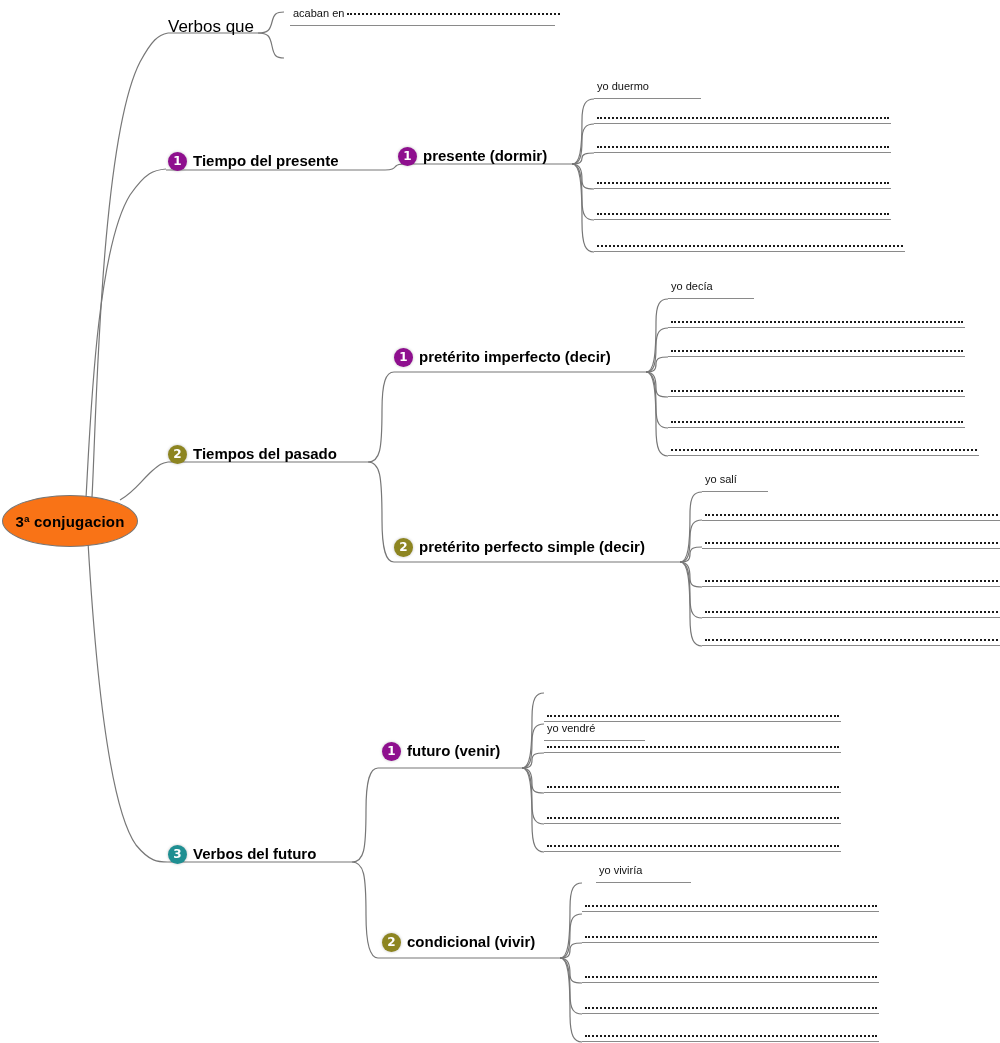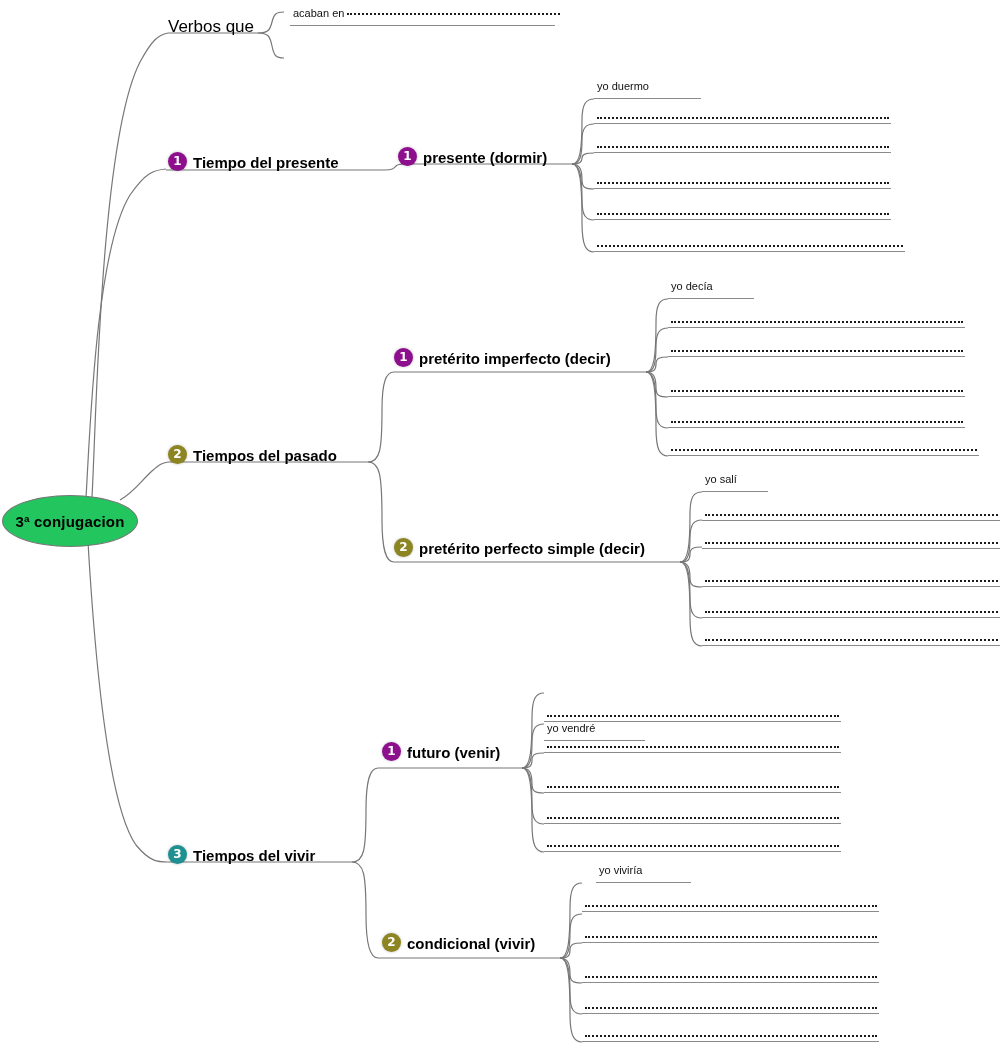--- a/index.html
+++ b/index.html
@@ -9,28 +9,28 @@
     color:#000;
   }
   #canvas{position:absolute;left:0;top:0;width:1000px;height:1043px;}
   #links{position:absolute;left:0;top:0;width:1000px;height:1043px;pointer-events:none;}
   .node{position:absolute;white-space:nowrap;}
 
   
   .root{
     left:2px;top:495px;width:134px;height:50px;
     border:1px solid #777;border-radius:50%/50%;
-    background:#22c55e;
+    background:#f97316;
     display:flex;align-items:center;justify-content:center;
     font-weight:bold;font-size:15px;letter-spacing:.2px;
   }
 
   
   .branch{
-    display:flex;align-items:flex-end;gap:6px;
+    display:flex;align-items:flex-start;gap:6px;
     font-weight:bold;font-size:15px;
     padding-bottom:2px;
   }
   .branch.plain{font-weight:normal;font-size:17px;}
 
   
   .badge{
     display:inline-block;width:19px;height:19px;border-radius:50%;
     color:#fff;font-size:12px;font-weight:bold;
     line-height:19px;text-align:center;
@@ -228,21 +228,21 @@
     </div>
   <div class="node leaf" style="left:702px;top:592px;width:298px;">
       <span class="dots"></span>
     </div>
   <div class="node leaf" style="left:702px;top:620px;width:298px;">
       <span class="dots"></span>
     </div>
 
   <div class="node branch" style="left:168px;top:845px;">
     <span class="badge c3">3</span>
-    <span>Tiempos del vivir</span>
+    <span>Verbos del futuro</span>
   </div>
 
   <div class="node branch" style="left:382px;top:742px;">
     <span class="badge c1">1</span>
     <span>futuro (venir)</span>
   </div>
 
   <div class="node leaf labelled" style="left:544px;top:667px;width:101px;margin-top:48px;">
     <span class="txt">yo vendré</span>
   </div>

